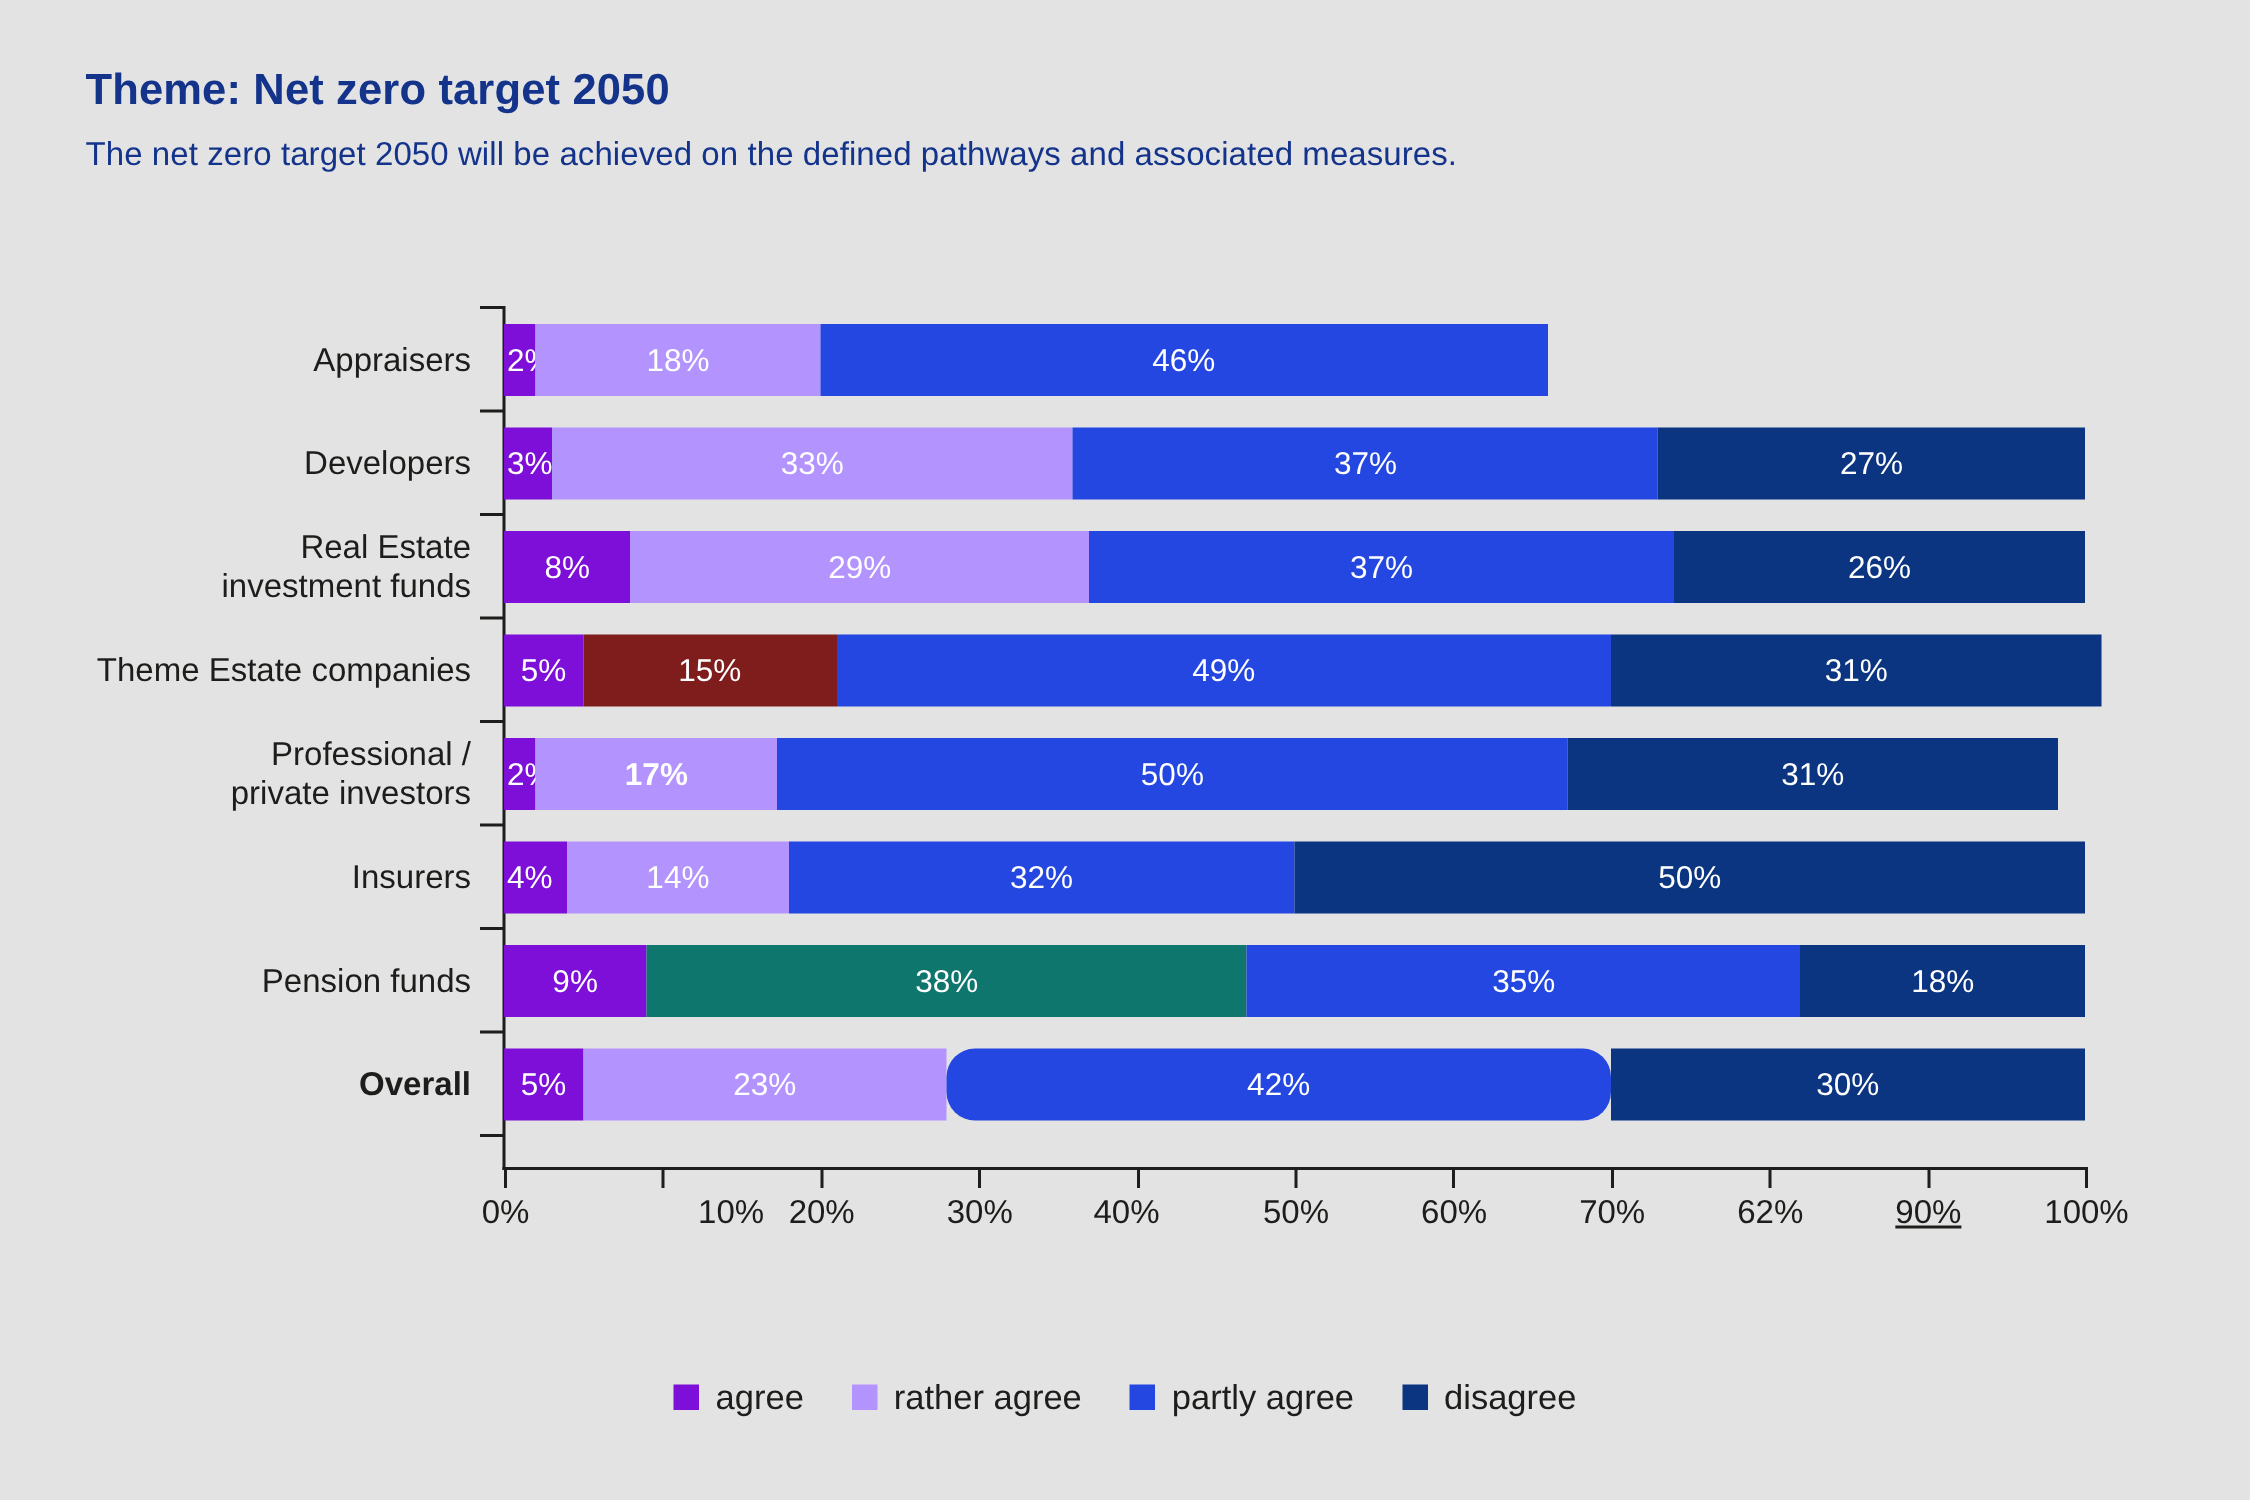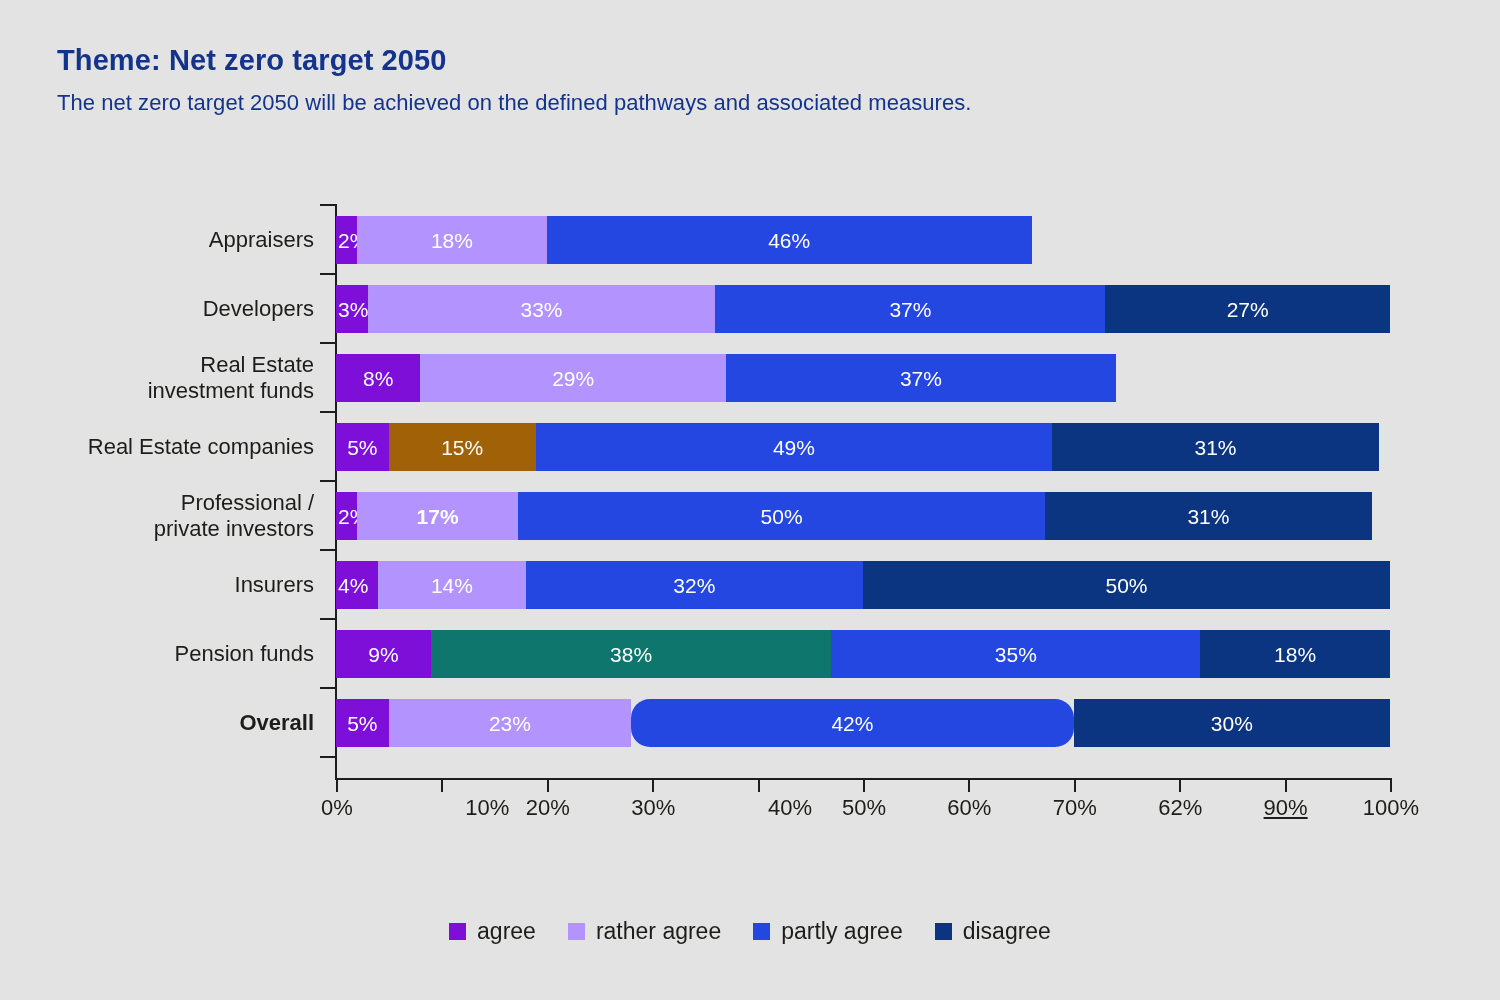--- a/index.html
+++ b/index.html
@@ -198,21 +198,21 @@
       <div class="y-tick" style="top: 549px;"></div>
       <div class="y-tick" style="top: 618px;"></div>
       <div class="y-tick" style="top: 687px;"></div>
       <div class="y-tick" style="top: 756px;"></div>
     </div>
   <div id="y-labels">
       <div class="y-label" style="top: 227px;">Appraisers</div>
       <div class="y-label" style="top: 296px;">Developers</div>
       <div class="y-label" style="top: 352px;">Real Estate
 investment funds</div>
-      <div class="y-label" style="top: 434px;">Real Estate companies</div>
+      <div class="y-label" style="top: 434px;">Theme Estate companies</div>
       <div class="y-label" style="top: 490px;">Professional /
 private investors</div>
       <div class="y-label" style="top: 572px;">Insurers</div>
       <div class="y-label" style="top: 641px;">Pension funds</div>
       <div class="y-label bold" style="top: 710px;">Overall</div>
     </div>
 
   <div id="plot">
       <div class="bar-row" style="top: 12px;">
         <div class="seg narrow" style="width: 21.08px; background: rgb(125, 15, 216);">
@@ -242,26 +242,29 @@
       <div class="bar-row" style="top: 150px;">
         <div class="seg" style="width: 84.32px; background: rgb(125, 15, 216);">
           <span class="seg-label">8%</span>
         </div>
         <div class="seg" style="width: 305.66px; background: rgb(179, 148, 254);">
           <span class="seg-label">29%</span>
         </div>
         <div class="seg" style="width: 389.98px; background: rgb(35, 71, 224);">
           <span class="seg-label">37%</span>
         </div>
+        <div class="seg" style="width: 274.04px; background: rgb(11, 53, 128);">
+          <span class="seg-label">26%</span>
+        </div>
       </div>
       <div class="bar-row" style="top: 219px;">
         <div class="seg" style="width: 52.7px; background: rgb(125, 15, 216);">
           <span class="seg-label">5%</span>
         </div>
-        <div class="seg" style="width: 147px; background: #a16207;">
+        <div class="seg" style="width: 169px; background: #7f1d1d;">
           <span class="seg-label">15%</span>
         </div>
         <div class="seg" style="width: 516.46px; background: rgb(35, 71, 224);">
           <span class="seg-label">49%</span>
         </div>
         <div class="seg" style="width: 326.74px; background: rgb(11, 53, 128);">
           <span class="seg-label">31%</span>
         </div>
       </div>
       <div class="bar-row" style="top: 288px;">
@@ -333,21 +336,21 @@
       <div class="x-tick" style="left: 1073.8px;"></div>
       <div class="x-tick" style="left: 1179.2px;"></div>
       <div class="x-tick" style="left: 1284.6px;"></div>
       <div class="x-tick" style="left: 1390px;"></div>
     </div>
   <div id="x-labels">
       <div class="x-label" style="left: 337px;">0%</div>
       <div class="x-label" style="left: 442.4px; margin-left: 45px;">10%</div>
       <div class="x-label" style="left: 547.8px;">20%</div>
       <div class="x-label" style="left: 653.2px;">30%</div>
-      <div class="x-label" style="left: 790px; text-align: center;">40%</div>
+      <div class="x-label" style="left: 751px; text-align: center;">40%</div>
       <div class="x-label" style="left: 864px;">50%</div>
       <div class="x-label" style="left: 969.4px;">60%</div>
       <div class="x-label" style="left: 1074.8px;">70%</div>
       <div class="x-label" style="left: 1180.2px;">62%</div>
       <div class="x-label" style="left: 1285.6px; text-decoration: underline;">90%</div>
       <div class="x-label" style="left: 1391px;">100%</div>
     </div>
 
   <div id="legend">
       <div class="legend-item">

